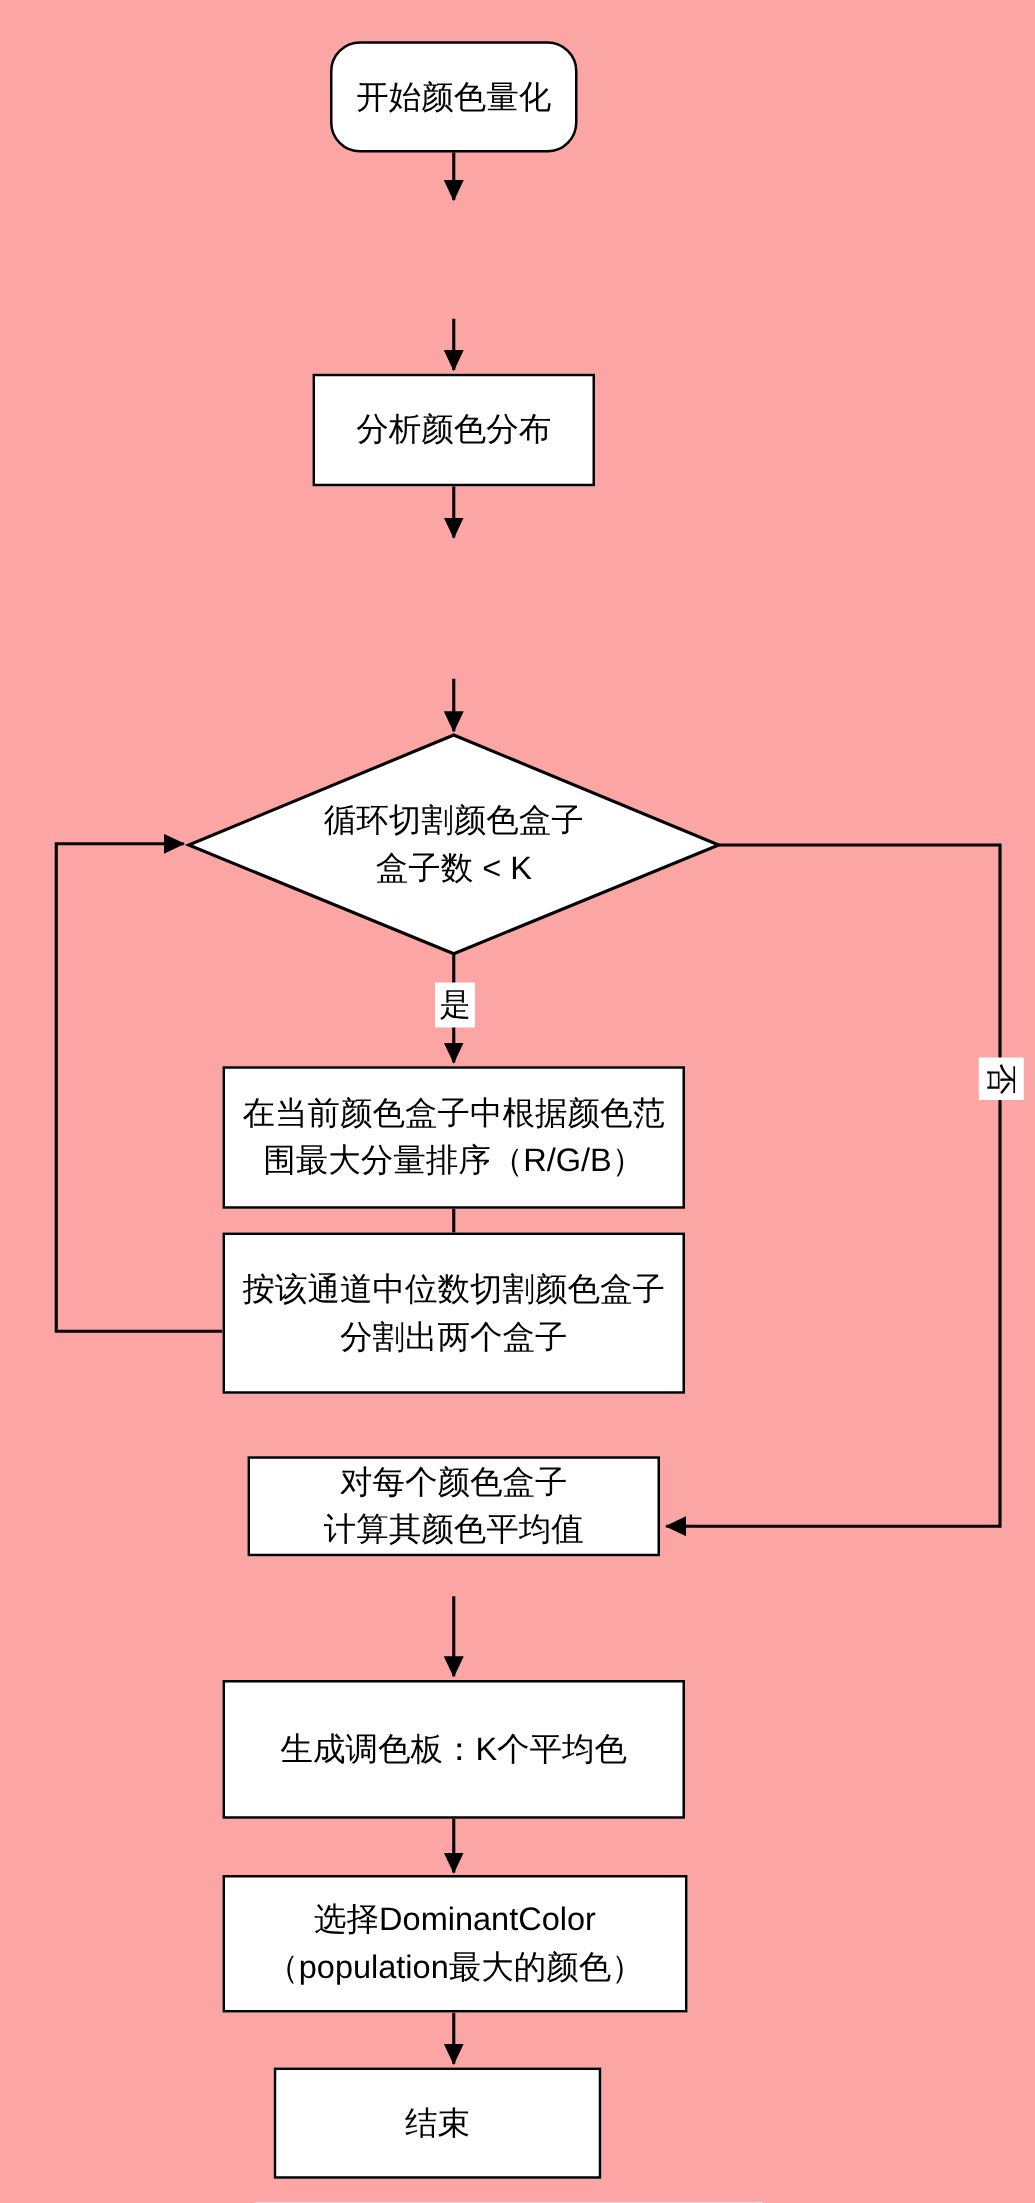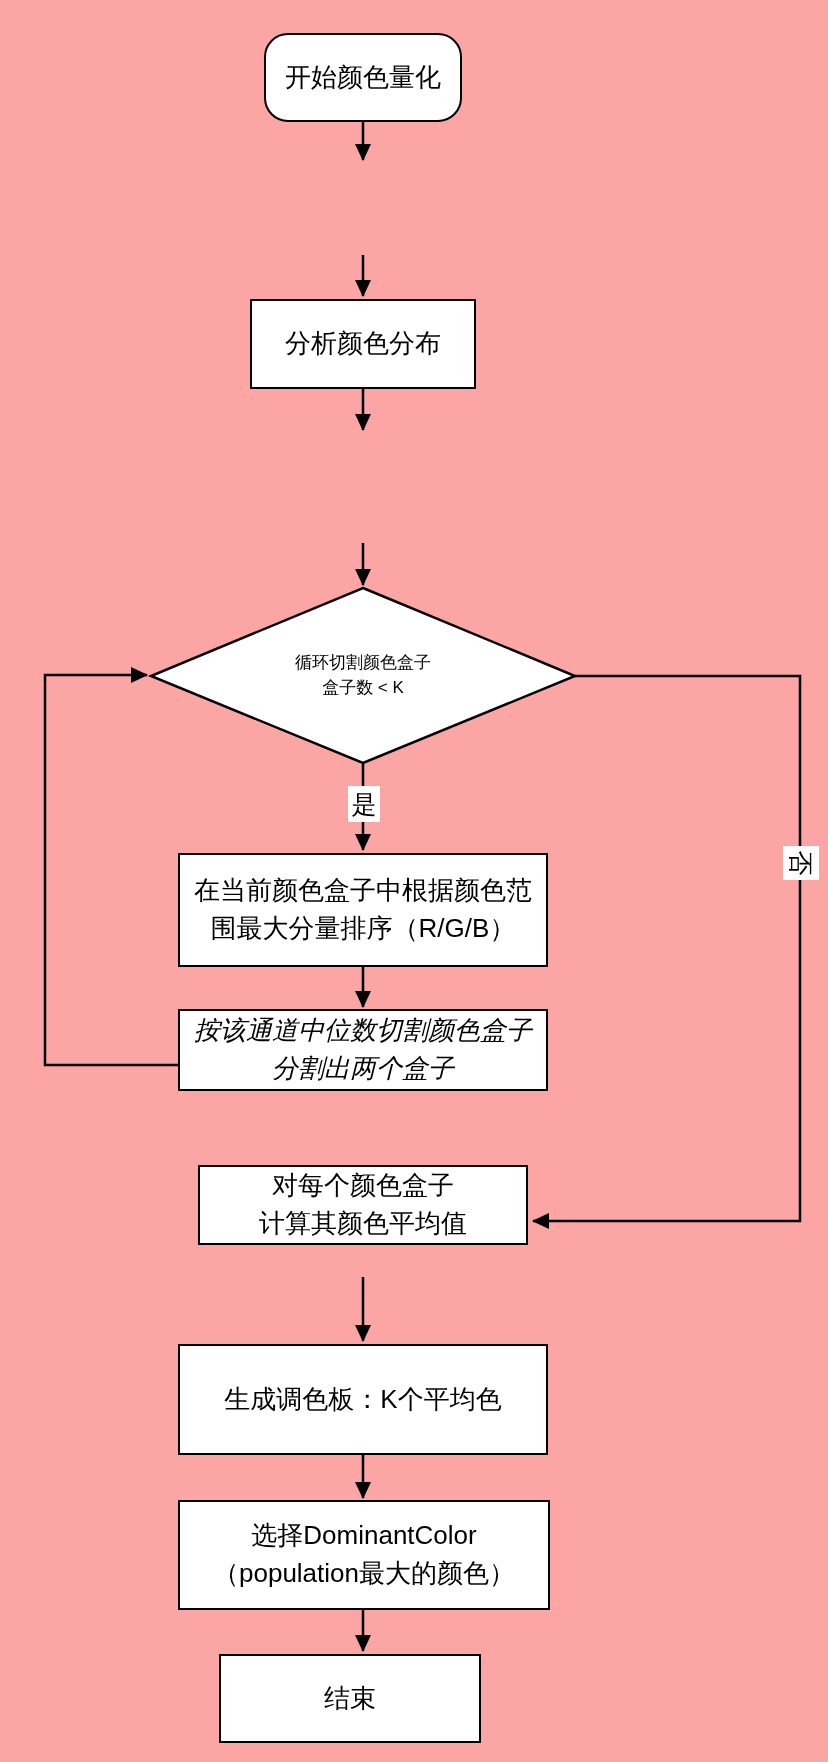--- a/index.html
+++ b/index.html
@@ -38,21 +38,21 @@
   }
   .node.rounded {
     border-radius: 24px;
   }
   .diamond-text {
     position: absolute;
     display: flex;
     align-items: center;
     justify-content: center;
     text-align: center;
-    font-size: 17px;
+    font-size: 26px;
     line-height: 1.45;
     white-space: pre-line;
     background: transparent;
   }
   .edge-label {
     position: absolute;
     display: flex;
     align-items: center;
     justify-content: center;
     font-size: 25px;
@@ -98,21 +98,21 @@
 
   <div class="node" style="left:250px; top:299px; width:226px; height:90px;">分析颜色分布</div>
 
 
   <div class="diamond-text" style="left:163px; top:619px; width:400px; height:114px;">循环切割颜色盒子
 盒子数 &lt; K</div>
 
   <div class="node" style="left:178px; top:853px; width:370px; height:114px;">在当前颜色盒子中根据颜色范
 围最大分量排序（R/G/B）</div>
 
-  <div class="node" style="left:178px; top:1009px; width:370px; height:82px;font-style:italic;">按该通道中位数切割颜色盒子
+  <div class="node" style="left:178px; top:986px; width:370px; height:129px;">按该通道中位数切割颜色盒子
 分割出两个盒子</div>
 
   <div class="node" style="left:198px; top:1165px; width:330px; height:80px;">对每个颜色盒子
 计算其颜色平均值</div>
 
   <div class="node" style="left:178px; top:1344px; width:370px; height:111px;">生成调色板：K个平均色</div>
 
   <div class="node" style="left:178px; top:1500px; width:372px; height:110px;">选择DominantColor
 （population最大的颜色）</div>
 

